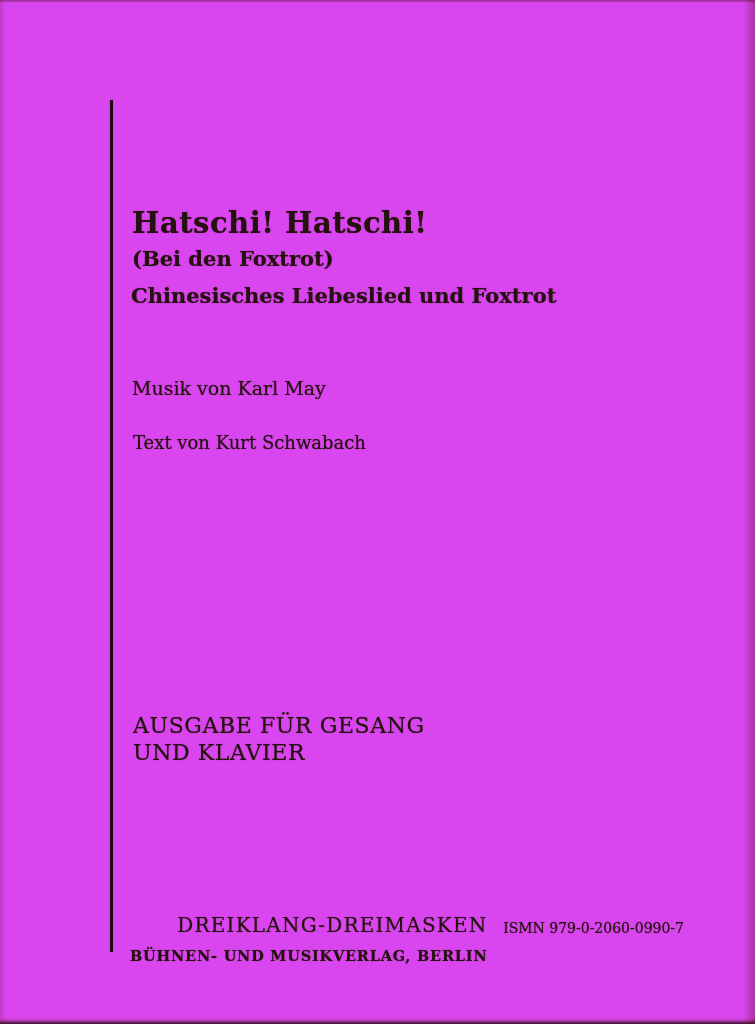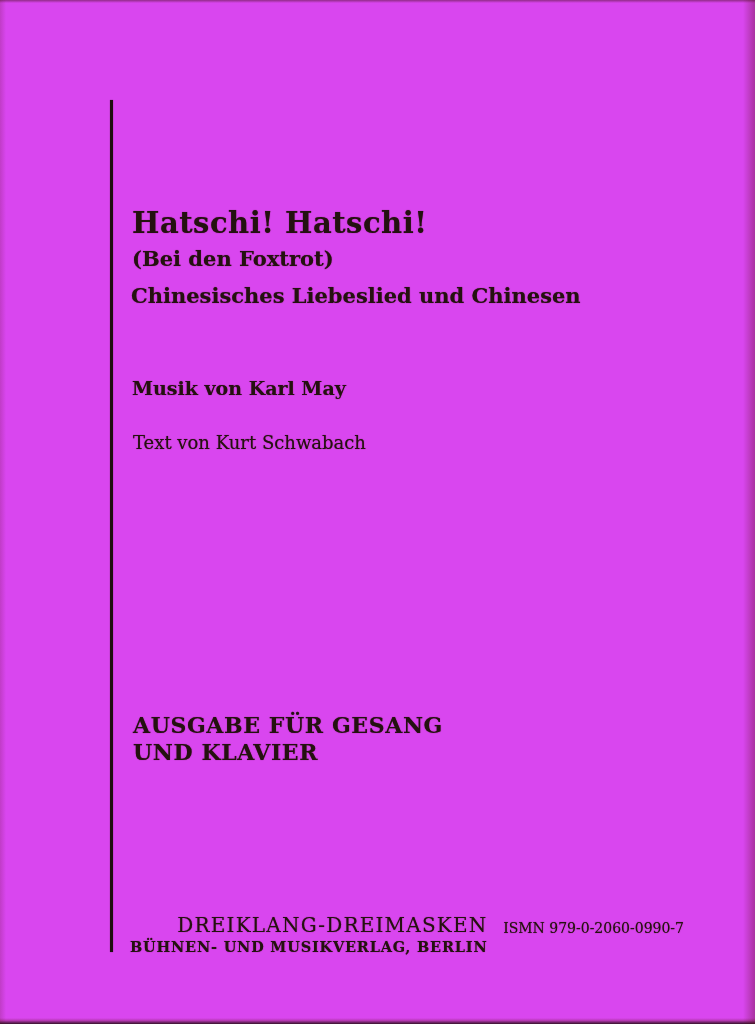--- a/index.html
+++ b/index.html
@@ -64,44 +64,42 @@
     font-weight: bold;
   }
   .genre {
     left: 131px; top: 285px;
     font-size: 21px;
     font-weight: bold;
   }
   .music-credit {
     left: 132px; top: 379px;
     font-size: 19px;
-    font-weight: bold;
   }
   .lyrics-credit {
     left: 133px; top: 434px;
     font-size: 18px;
   }
   .edition {
     left: 133px; top: 712px;
     font-size: 22px;
     letter-spacing: 0.6px;
     line-height: 27px;
-    font-weight: bold;
   }
   .publisher {
     left: 130px; top: 915px;
   }
   .publisher .pub-name {
     font-size: 20px;
     letter-spacing: 1.2px;
     line-height: 1;
     text-align: right;
   }
   .publisher .pub-sub {
-    margin-top: 5px;
+    margin-top: 14px;
     font-size: 14.5px;
     font-weight: bold;
     letter-spacing: 0.8px;
     line-height: 1;
   }
   .catalog {
     right: 71px; top: 917px;
     text-align: right;
   }
   .catalog .plate {
@@ -118,21 +116,21 @@
 <body>
 
 <div class="cover">
 
   <div class="vertical-rule"></div>
 
   <div class="txt title">Hatschi! Hatschi!</div>
 
   <div class="txt subtitle">(Bei den Foxtrot)</div>
 
-  <div class="txt genre">Chinesisches Liebeslied und Chinesen</div>
+  <div class="txt genre">Chinesisches Liebeslied und Foxtrot</div>
 
   <div class="txt music-credit">Musik von Karl May</div>
 
   <div class="txt lyrics-credit">Text von Kurt Schwabach</div>
 
   <div class="txt edition">
     <div>AUSGABE FÜR GESANG</div>
     <div>UND KLAVIER</div>
   </div>
 

